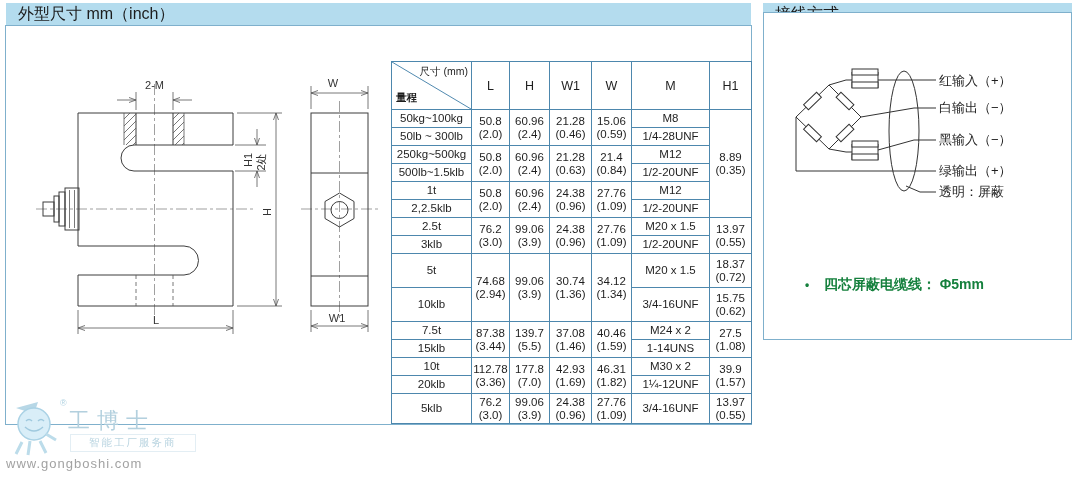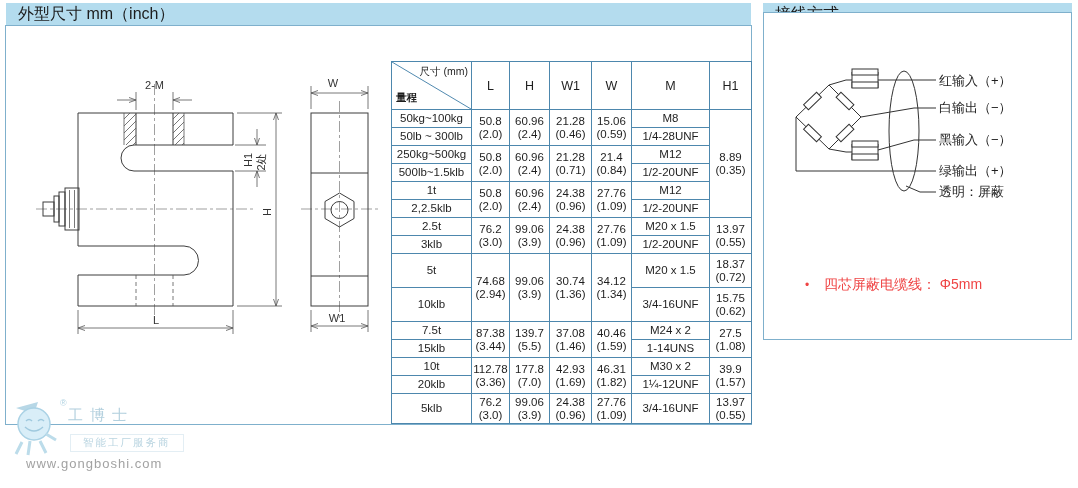--- a/index.html
+++ b/index.html
@@ -34,32 +34,32 @@
   #drawing .cl{stroke:#777;stroke-width:0.7;fill:none;stroke-dasharray:11 3 3 3;}
   #drawing .hid{stroke:#555;stroke-width:0.8;fill:none;stroke-dasharray:4 3;}
   #drawing text{font-family:"Liberation Sans","DejaVu Sans",sans-serif;font-size:11px;fill:#333;}
 
   
   #bridge{position:absolute;left:0;top:0;}
   #bridge .w{stroke:#333;stroke-width:1;fill:none;}
   #bridge .r{stroke:#333;stroke-width:1;fill:#fff;}
   .wire-label{position:absolute;left:175px;height:16px;font-size:13px;line-height:16px;
        color:#1e1e1e;white-space:nowrap;}
-  .note{position:absolute;left:30px;font-size:14px;color:#ef4444;white-space:nowrap;}
+  .note{position:absolute;left:30px;font-size:14px;color:#15803d;white-space:nowrap;font-weight:bold;}
   .note .bullet{display:inline-block;width:26px;text-align:center;font-size:12px;}
 
   
   #watermark{position:absolute;left:4px;top:398px;width:200px;height:88px;}
   #wm-mascot{position:absolute;left:4px;top:2px;}
   #wm-reg{position:absolute;left:56px;top:0;font-size:9px;color:#b2d3e2;}
-  #wm-brand{position:absolute;left:64px;top:8px;font-size:15px;letter-spacing:7px;
+  #wm-brand{position:absolute;left:64px;top:8px;font-size:22px;letter-spacing:7px;
        color:#b3d0de;white-space:nowrap;}
   #wm-slogan{position:absolute;left:66px;top:36px;font-size:10.5px;letter-spacing:2px;
-       color:#bad5e1;border:1px solid #e3eef4;padding:1px 12px;white-space:nowrap;}
-  #wm-url{position:absolute;left:2px;top:58px;font-size:13px;color:#a2a2a2;letter-spacing:1px;margin-left:20px;}
+       color:#bad5e1;border:1px solid #e3eef4;padding:1px 18px;white-space:nowrap;}
+  #wm-url{position:absolute;left:2px;top:58px;font-size:13px;color:#a2a2a2;letter-spacing:1px;}
 </style>
 </head>
 <body>
 
 <div class="panel-title" id="left-title">外型尺寸 mm（inch）</div>
 
 <div class="panel-box" id="left-box">
 
   <svg id="drawing" width="385" height="398" viewBox="0 0 385 398">
 
@@ -205,21 +205,21 @@
           <td rowspan="2">
             <div>50.8</div>
             <div>(2.0)</div>
           </td>
           <td rowspan="2">
             <div>60.96</div>
             <div>(2.4)</div>
           </td>
           <td rowspan="2">
             <div>21.28</div>
-            <div>(0.71)</div>
+            <div>(0.63)</div>
           </td>
           <td rowspan="2">
             <div>21.4</div>
             <div>(0.84)</div>
           </td>
           <td>
             <div>M12</div>
           </td>
         </tr>
         <tr>

